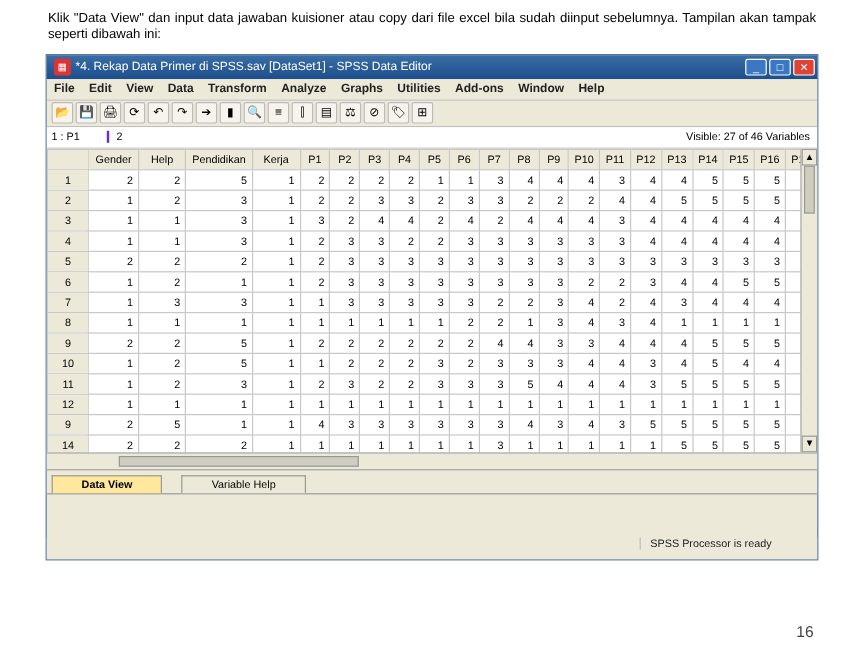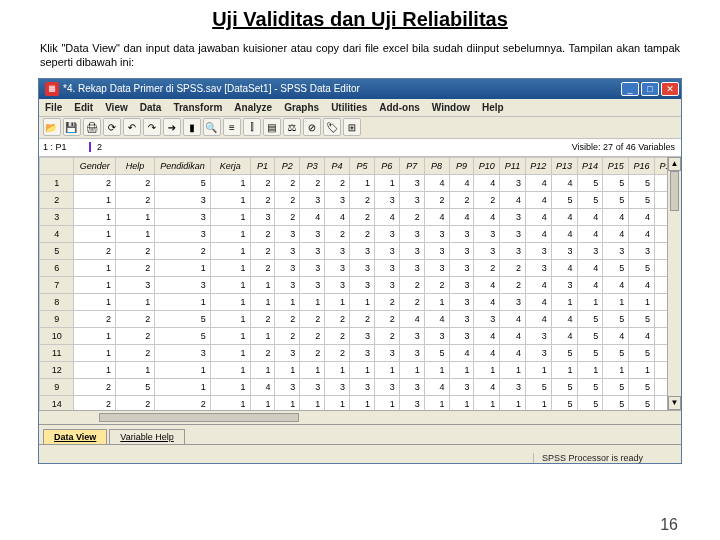--- a/index.html
+++ b/index.html
@@ -19,43 +19,42 @@
   .toolbar { height: 22px; background: #ece9d8; display: flex; align-items: center; gap: 2px; padding: 0 4px; border-bottom: 1px solid #c0c0c0; }
   .tbtn { width: 18px; height: 18px; border: 1px solid #bbb; border-radius: 2px; background: #f6f4ec; display:flex;align-items:center;justify-content:center; font-size:10px;}
   .infobar { height: 18px; background: #fff; display: flex; align-items: center; border-bottom: 1px solid #c0c0c0; font-size: 9px; }
   .infobar .cell-ref { width: 52px; padding-left: 4px; border-right: 2px solid #6d28d9; }
   .infobar .cell-val { width: 120px; padding-left: 6px; }
   .infobar .flex { flex:1; }
   .infobar .visible { padding-right: 6px; }
   .grid-wrap { height: 268px; overflow: hidden; background: #fff; position: relative; border-bottom: 1px solid #999;}
   table { border-collapse: collapse; table-layout: fixed; font-size: 9px; color: #000; }
   th, td { border: 1px solid #c8c8c8; height: 17px; text-align: right; padding: 0 4px; background: #fff; overflow: hidden; white-space: nowrap; }
-  th { background: #ece9d8; font-weight: normal; text-align: center; font-style: italic; }
+  th { background: #ece9d8; font-weight: normal; text-align: center; }
   th.rowhdr, td.rowhdr { background: #ece9d8; text-align: center; width: 38px; position: sticky; left: 0; }
   th.colhdr { width: 26px; }
   th.wide { width: 42px; }
   th.wider { width: 56px; }
   .scroll-v { position:absolute; right:0; top:0; bottom:14px; width:14px; background:#ece9d8; border-left:1px solid #aaa;}
   .scroll-v .thumb { position:absolute; left:2px; right:2px; top:14px; height:40px; background:#cfccc0; border:1px solid #999;}
   .scroll-v .arr { position:absolute;left:0;right:0;height:14px;background:#ece9d8;border:1px solid #999;display:flex;align-items:center;justify-content:center;font-size:8px;}
   .scroll-h { position:absolute; left:0; right:0; bottom:0; height:14px; background:#ece9d8; border-top:1px solid #aaa;}
   .scroll-h .thumb { position:absolute; top:2px; bottom:2px; left:60px; width:200px; background:#cfccc0; border:1px solid #999;}
   .tabs { height: 20px; background: #ece9d8; display: flex; align-items: flex-end; padding-left: 4px; border-bottom: 1px solid #999;}
-  .tab { padding: 2px 10px; font-size: 9px; border: 1px solid #999; border-bottom: none; margin-right: 2px; background: #ece9d8; text-decoration: underline; }
+  .tab { padding: 2px 24px; font-size: 9px; border: 1px solid #999; border-bottom: none; margin-right: 16px; background: #ece9d8; }
   .tab.active { background: #ffe79c; font-weight: bold; }
-  .statusbar { height: 18px; background: #ece9d8; display: flex; align-items: flex-end; font-size: 9px; color: #222; }
+  .statusbar { height: 18px; background: #ece9d8; display: flex; align-items: flex-start; font-size: 9px; color: #222; margin-top: 36px; }
   .statusbar .flex { flex:1; }
   .statusbar .st { padding: 0 8px; border-left: 1px solid #bbb; }
-  .pagenum { position: absolute; right: 42px; bottom: 6px; font-size: 16px; color: #444; }
+  .pagenum { position: absolute; right: 42px; bottom: 6px; font-size: 13px; color: #444; }
 </style>
 </head>
 <body>
 
 <div class="page">
-  <div class="title">Uji Validitas dan Uji Reliabilitas</div>
   <div class="desc">Klik "Data View" dan input data jawaban kuisioner atau copy dari file excel bila sudah diinput sebelumnya. Tampilan akan tampak seperti dibawah ini:</div>
 
   <div class="spss-window">
     <div class="titlebar">
       <div class="spss-icon">▦</div>
       <div class="titlebar-text">*4. Rekap Data Primer di SPSS.sav [DataSet1] - SPSS Data Editor</div>
       <div class="winbtns">
         <div class="winbtn minmax">_</div>
         <div class="winbtn minmax">□</div>
         <div class="winbtn close">✕</div>

